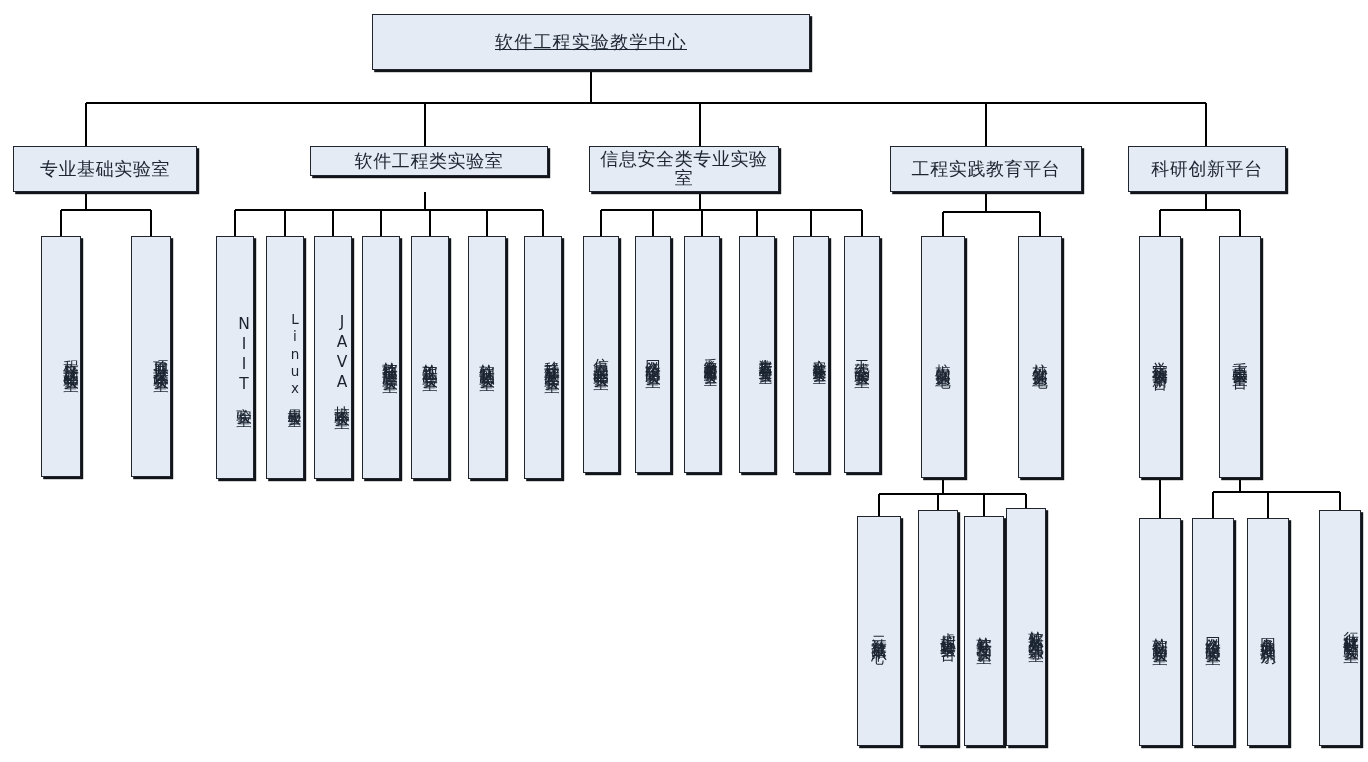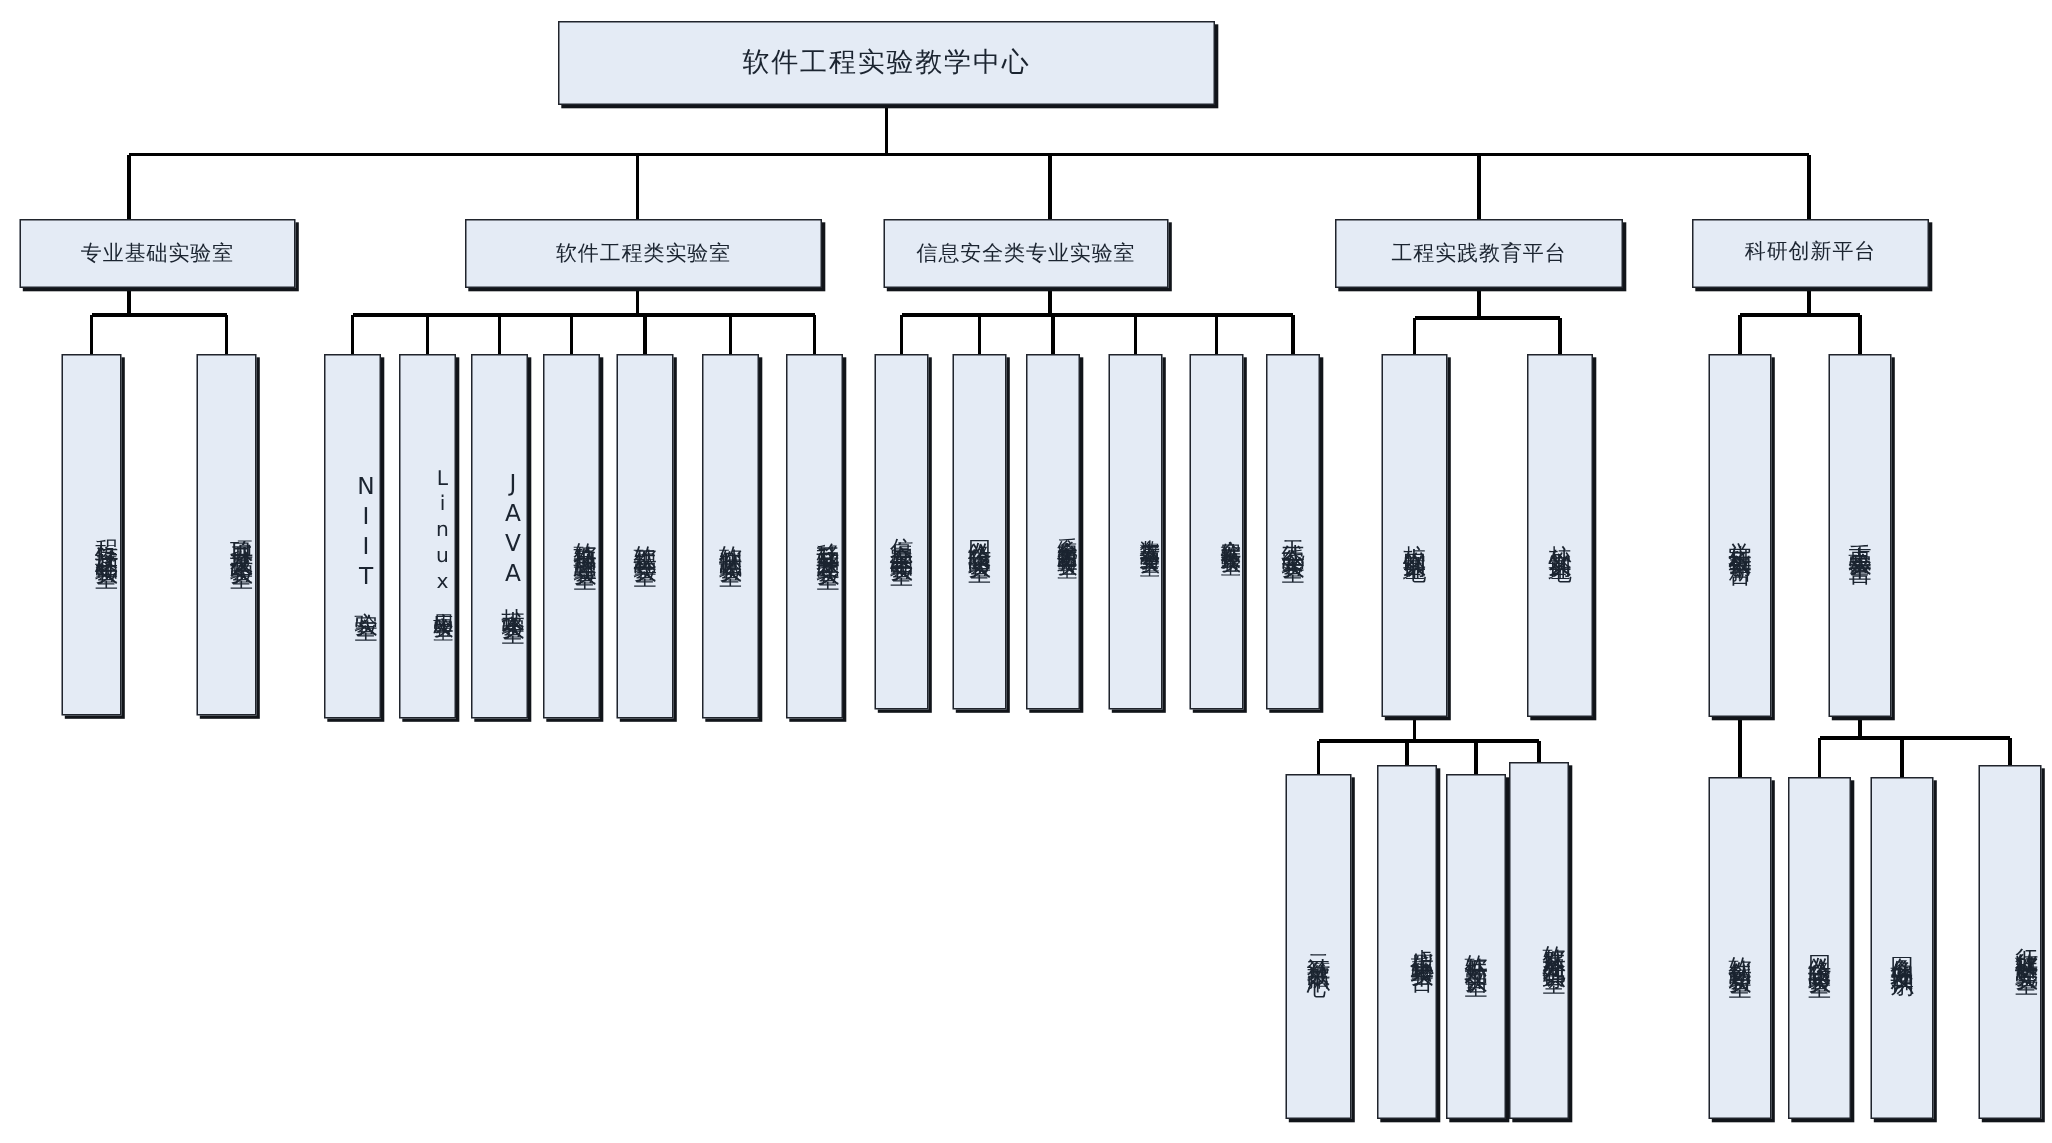--- a/index.html
+++ b/index.html
@@ -22,39 +22,39 @@
     border:1.6px solid #20242c;
     box-shadow:2.2px 2.2px 0 0 #111419;
     display:flex;
     align-items:center;
     justify-content:center;
     color:#1b2430;
     line-height:1.04;
     overflow:hidden;
   }
   .node.h{ 
-    font-size:14px;
+    font-size:18px;
     letter-spacing:0.6px;
     text-align:center;
     padding:2px 4px;
   }
   .node.v{ 
     writing-mode:vertical-rl;
     text-orientation:upright;
     font-size:15.5px;
     letter-spacing:2.0px;
     padding:7px 1px;
     align-items:flex-start;
     justify-content:center;
   }
   .node.v.mid{align-items:center;}
   .node.v.latin{
     text-orientation:upright;
   }
-  .node.root{font-size:18px;letter-spacing:1.2px;}
+  .node.root{font-size:18px;letter-spacing:1.2px;text-decoration:underline;}
   .node.v.small{font-size:13.5px;letter-spacing:1.3px;}
 </style>
 </head>
 <body>
 
 <div id="canvas">
 
   <svg class="links" viewBox="0 0 1368 762">
 
     <line x1="591" y1="70" x2="591" y2="103"></line>
@@ -117,21 +117,21 @@
     <line x1="1340" y1="492" x2="1340" y2="510"></line>
   </svg>
 
   <div class="node h root" style="left:372px;top:14px;width:438px;height:56px;">
     <span>软件工程实验教学中心</span>
   </div>
 
   <div class="node h" style="left:13px;top:146px;width:184px;height:46px;">
     <span>专业基础实验室</span>
   </div>
-  <div class="node h" style="left:310px;top:146px;width:238px;height:46px;">
+  <div class="node h" style="left:310px;top:146px;width:238px;height:30px;">
     <span>软件工程类实验室</span>
   </div>
   <div class="node h" style="left:589px;top:146px;width:190px;height:46px;">
     <span>信息安全类专业实验室</span>
   </div>
   <div class="node h" style="left:890px;top:146px;width:192px;height:46px;">
     <span>工程实践教育平台</span>
   </div>
   <div class="node h" style="left:1128px;top:146px;width:158px;height:46px;font-family:Liberation Serif, serif;">
     <span>科研创新平台</span>

